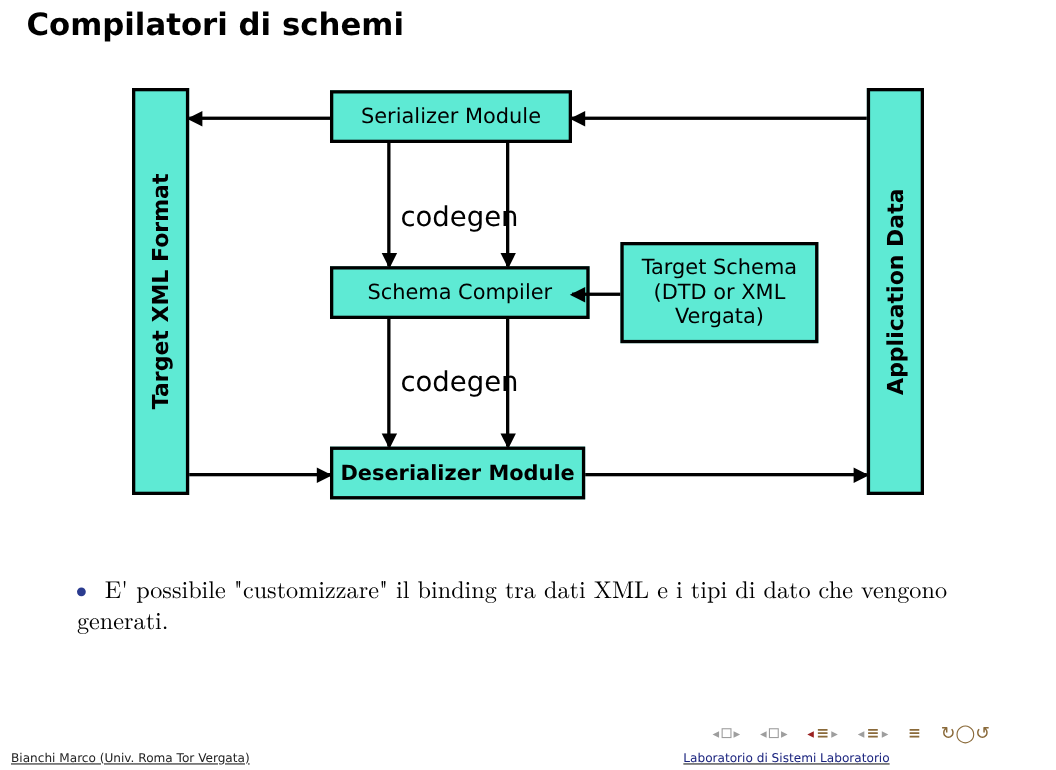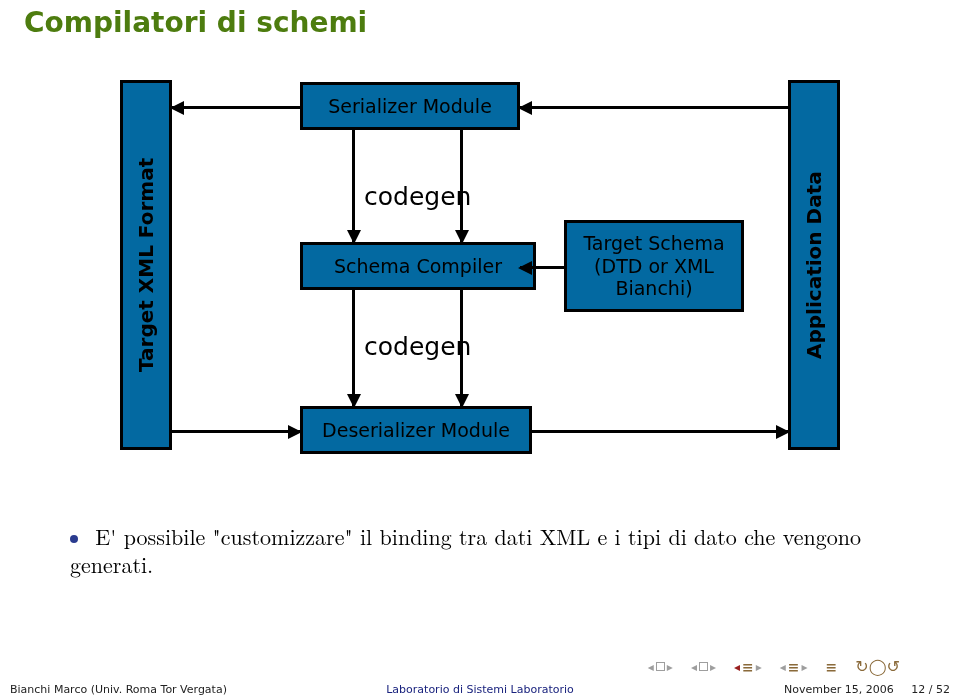--- a/index.html
+++ b/index.html
@@ -9,33 +9,33 @@
     font-family: "DejaVu Sans", "Verdana", sans-serif;
     background: #fff;
     position: relative;
     overflow: hidden;
   }
 
   .title {
     position: absolute;
     left: 24px; top: 6px;
     font-size: 28px;
-    color: #4d7c0f;
+    color: #000000;
     font-weight: 600;
   }
 
   
   .diagram {
     position: absolute;
     left: 120px; top: 70px;
     width: 720px; height: 430px;
   }
   .box {
     position: absolute;
-    background: #0369a1;
+    background: #5eead4;
     border: 3px solid #000;
     display: flex;
     align-items: center;
     justify-content: center;
     text-align: center;
     font-size: 19px;
     line-height: 1.2;
     padding: 4px;
   }
   .tall { writing-mode: vertical-rl; transform: rotate(180deg); font-weight: 700; font-size: 20px; }
@@ -112,43 +112,44 @@
   .footer {
     position: absolute;
     left: 0; right: 0; bottom: 0;
     height: 20px;
     display: flex;
     align-items: center;
     font-family: "DejaVu Sans", sans-serif;
     font-size: 11px;
     color: #222;
     padding: 0 10px 2px 10px;
+    text-decoration: underline;
   }
   .footer .left { flex: 1 1 0; }
   .footer .center { flex: 1 1 0; text-align: center; color: #1a237e; }
   .footer .right { flex: 1 1 0; text-align: right; }
 </style>
 </head>
 <body>
 
 <div class="title">Compilatori di schemi</div>
 
 <div class="diagram">
 
   <div class="box tall" style="left:0; top:10px; width:52px; height:370px;">Target XML  Format</div>
 
   <div class="box tall" style="left:668px; top:10px; width:52px; height:370px;">Application Data</div>
 
   <div class="box" style="left:180px; top:12px; width:220px; height:48px;">Serializer Module</div>
 
   <div class="box" style="left:180px; top:172px; width:236px; height:48px;">Schema Compiler</div>
 
-  <div class="box" style="left:180px; top:336px; width:232px; height:48px;">Deserializer Module</div>
-
-  <div class="box" style="left:444px; top:150px; width:180px; height:92px;">Target Schema (DTD or XML Bianchi)</div>
+  <div class="box" style="left:180px; top:336px; width:232px; height:48px;font-weight:bold;">Deserializer Module</div>
+
+  <div class="box" style="left:444px; top:150px; width:180px; height:92px;">Target Schema (DTD or XML Vergata)</div>
 
   <div class="free-label" style="left:244px; top:112px;">codegen</div>
   <div class="free-label" style="left:244px; top:262px;">codegen</div>
 
   <div class="arrow-h left" style="left:52px; top:36px; width:128px;"></div>
 
   <div class="arrow-h left" style="left:400px; top:36px; width:268px;"></div>
 
   <div class="arrow-h right" style="left:52px; top:360px; width:128px;"></div>
 
@@ -193,20 +194,13 @@
       <span class="nav-eq">≡</span>
       <span class="nav-glyph">▸</span>
   </span>
   <span class="nav-eq">≡</span>
   <span class="nav-loop">↻◯↺</span>
 </div>
 
 <div class="footer">
   <div class="left">Bianchi Marco (Univ. Roma Tor Vergata)</div>
   <div class="center">Laboratorio di Sistemi Laboratorio</div>
-  <div class="right">
-    <span>November 15, 2006</span>
-    &nbsp;&nbsp;&nbsp;
-    <span>12</span>
-    /
-    <span>52</span>
-  </div>
 </div>
 
 </body></html>

